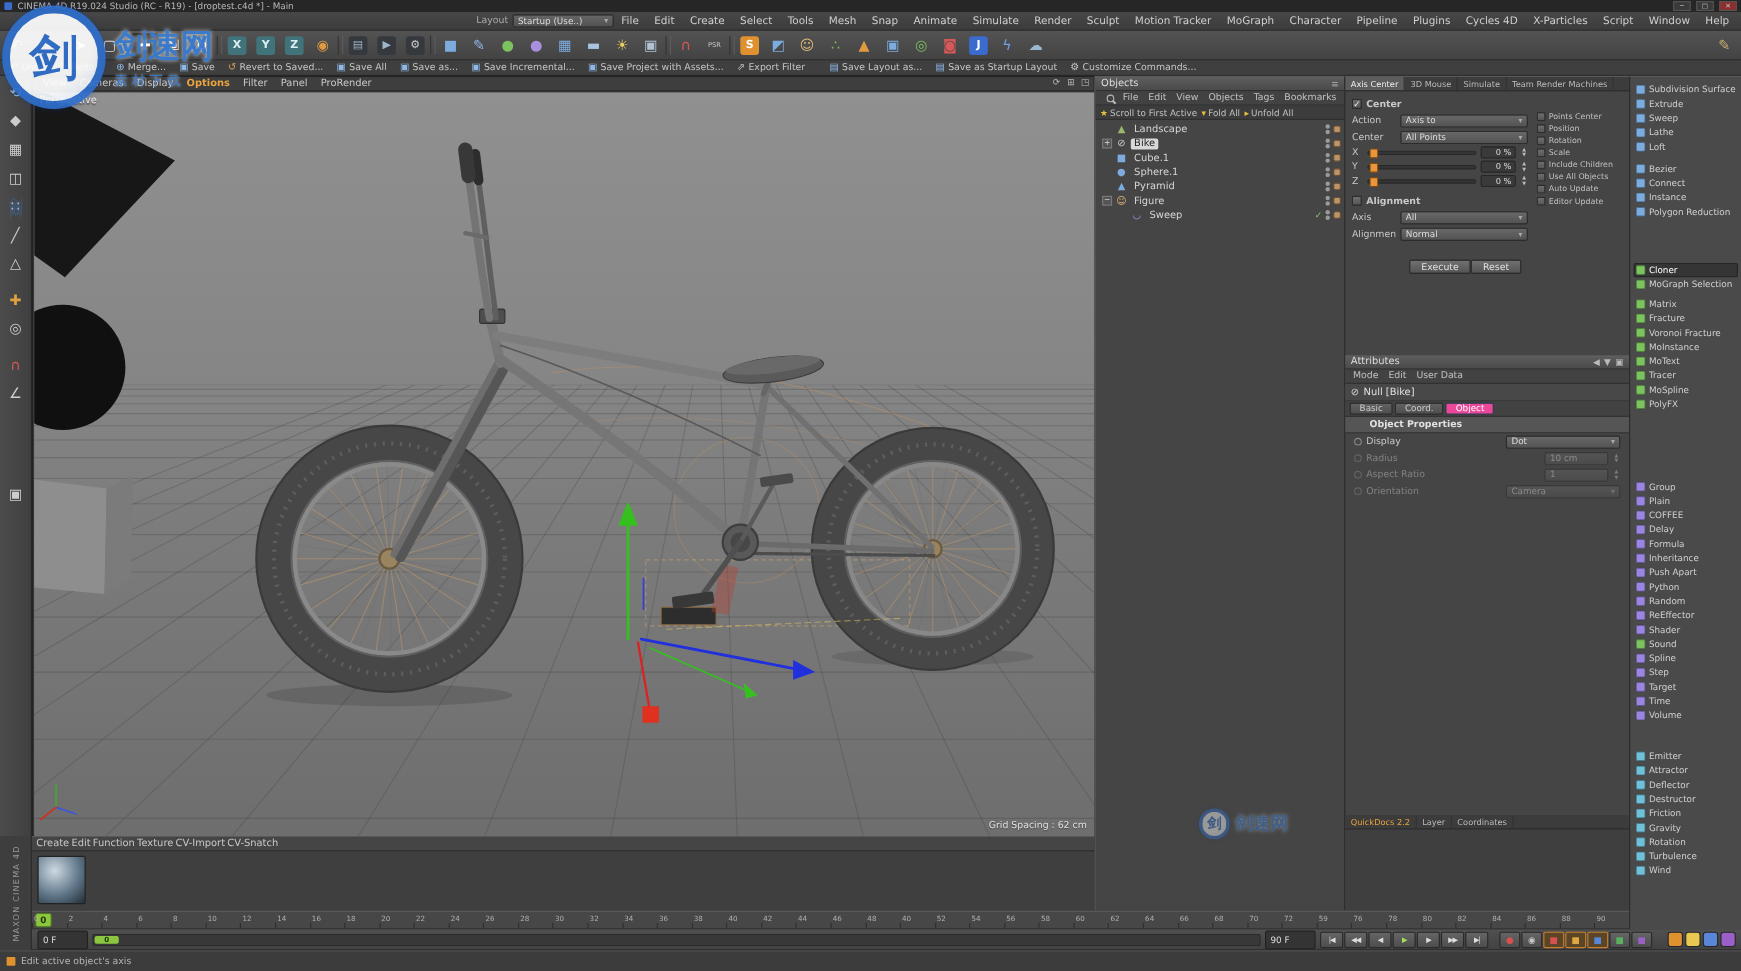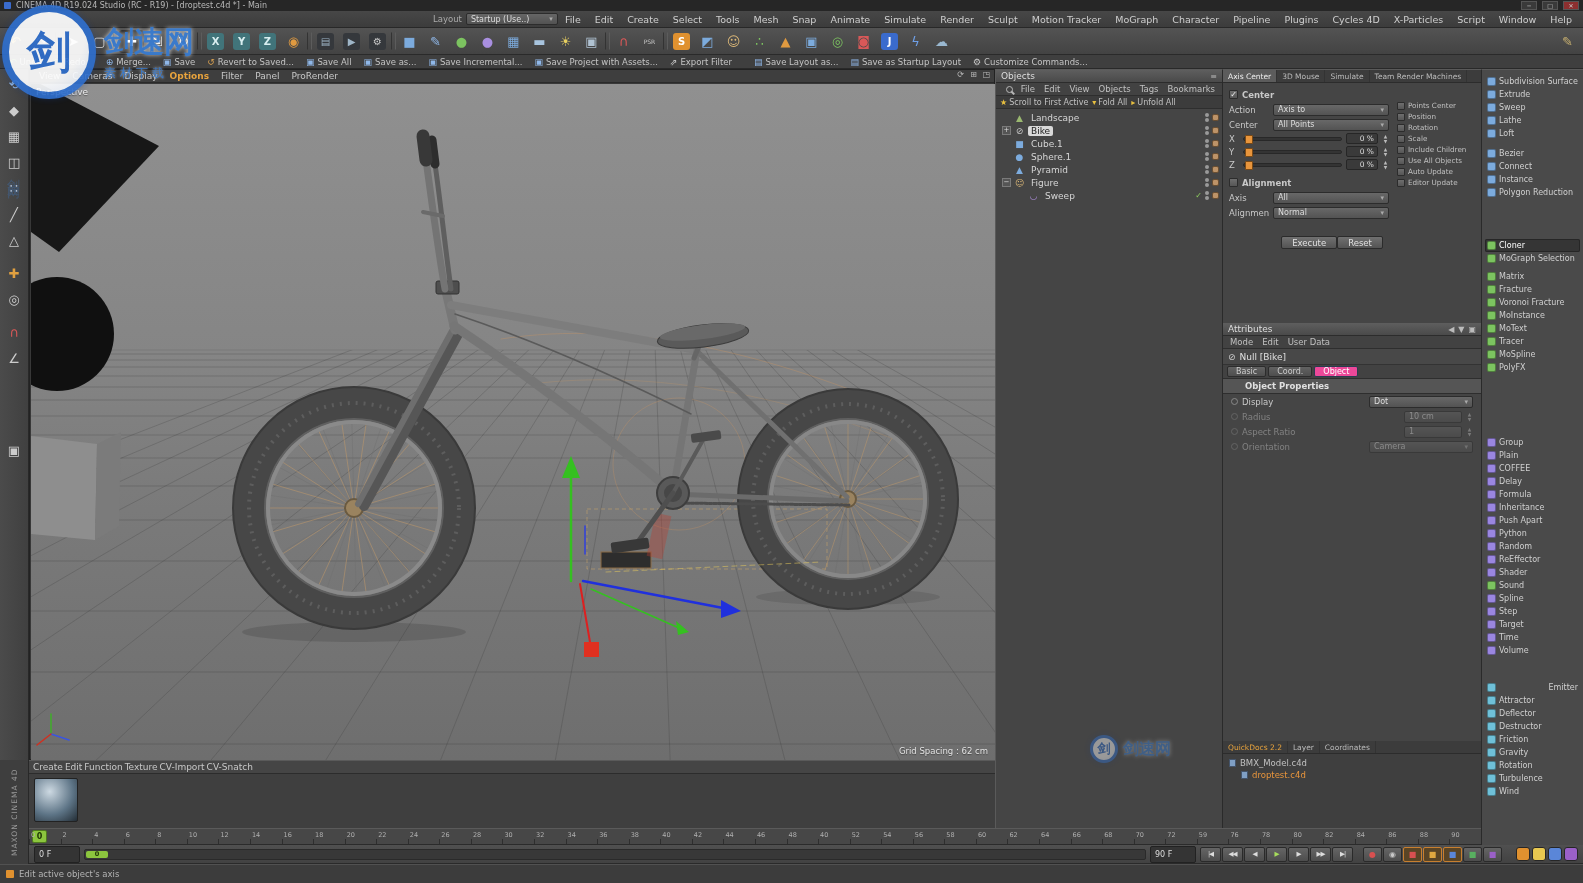--- a/index.html
+++ b/index.html
@@ -1094,32 +1094,20 @@
       </div>
   </div>
 
   <div class="qd-block">
     <div class="tabs">
 
     <span class="tab orange">QuickDocs 2.2</span>
         <span class="tab">Layer</span>
         <span class="tab">Coordinates</span>
       </div>
-    <div class="qd-list">
-
-        <div class="frow">
-          <span class="f-ic"></span>
-          <span class="fl">BMX_Model.c4d</span>
-        </div>
-
-        <div class="frow child">
-          <span class="f-ic"></span>
-          <span class="fl active">droptest.c4d</span>
-        </div>
-      </div>
   </div>
 </div>
 
 <div id="palette">
 
     <div class="pal-item">
       <span class="pal-ic" style="background: rgb(124, 171, 221);"></span>
       <span>Subdivision Surface</span>
     </div>
 
@@ -1291,21 +1279,21 @@
     <div class="pal-item">
       <span class="pal-ic" style="background: rgb(154, 134, 224);"></span>
       <span>Time</span>
     </div>
 
     <div class="pal-item">
       <span class="pal-ic" style="background: rgb(154, 134, 224);"></span>
       <span>Volume</span>
     </div>
 
-    <div class="pal-item" style="margin-top: 24px; justify-content: space-between;">
+    <div class="pal-item" style="margin-top: 24px;">
       <span class="pal-ic" style="background: rgb(111, 192, 216);"></span>
       <span>Emitter</span>
     </div>
 
     <div class="pal-item">
       <span class="pal-ic" style="background: rgb(111, 192, 216);"></span>
       <span>Attractor</span>
     </div>
 
     <div class="pal-item">

